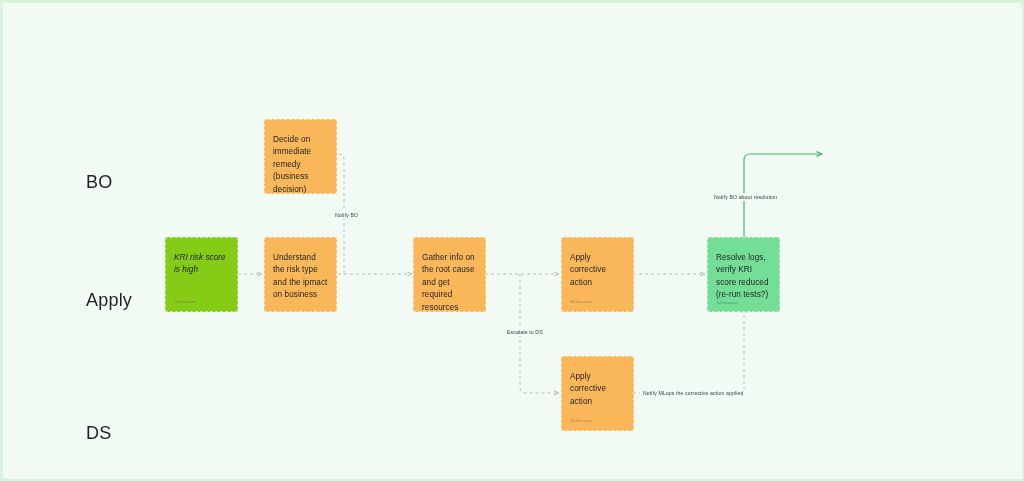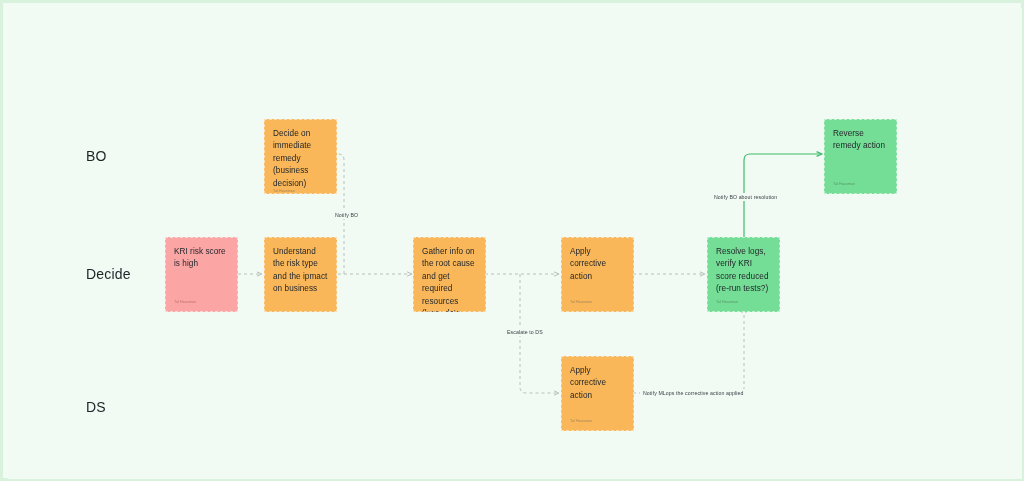--- a/index.html
+++ b/index.html
@@ -18,30 +18,31 @@
   }
   #board{
     position:absolute;
     left:5px;top:5px;
     width:1014px;height:471px;
     background:#f1fbf3;
   }
   
   .lane-label{
     position:absolute;
-    font-size:14px;
+    font-size:18px;
     color:#1f2328;
     letter-spacing:.2px;
     white-space:nowrap;
+    margin-top:24px;
   }
   
   .note{
     position:absolute;
     box-sizing:border-box;
-    padding:9px 9px 4px 9px;
+    padding:15px 9px 4px 9px;
     font-size:8.2px;
     line-height:1.52;
     color:#23272b;
     overflow:hidden;
     display:flex;
     flex-direction:column;
   }
   .note .body{
     flex:1 1 auto;
     white-space:pre-line;
@@ -50,21 +51,21 @@
   .note .author{
     font-size:3.6px;
     line-height:1;
     color:#6d6355;
     opacity:.62;
     padding-bottom:3px;
     letter-spacing:.1px;
   }
   .note.green .author{color:#3f6b4d;}
   .note.pink  .author{color:#8a5146;}
-  .note.pink  {background:#fca5a5;}
+  .note.pink  {background:#84cc16;font-style:italic;}
   .note.orange{background:#f9b759;}
   .note.green {background:#74dd96;}
 
   
   .note::after{
     content:"";
     position:absolute;
     left:0;top:0;right:0;bottom:0;
     border:1px dashed rgba(255,255,255,.55);
     pointer-events:none;
@@ -119,21 +120,21 @@
       <path class="lnk" d="M512,266 L512,379 Q512,385 518,385 L551,385" marker-end="url(#ah)"></path>
 
       <path class="lnk" d="M625,266 L697,266" marker-end="url(#ah)"></path>
 
       <path class="lnk" d="M625,385 L736,385 L736,300" marker-end="url(#ah)"></path>
 
       <path class="lnk-solid" d="M736,240 L736,152 Q736,146 742,146 L814,146" marker-end="url(#ahg)"></path>
     </svg>
 
     <div class="lane-label" style="left:78px;top:140px;">BO</div>
-    <div class="lane-label" style="left:78px;top:258px;">Decide</div>
+    <div class="lane-label" style="left:78px;top:258px;">Apply</div>
     <div class="lane-label" style="left:78px;top:391px;">DS</div>
 
     <div class="note pink" style="left:157px;top:229px;width:73px;height:75px;">
       <div class="body">KRI risk score is high</div>
       <div class="author">Tal Hausman</div>
     </div>
 
     <div class="note orange" style="left:256px;top:229px;width:73px;height:75px;gap:44px;">
       <div class="body">Understand the risk type and the ipmact on business</div>
       <div class="author">Tal Hausman</div>
@@ -157,24 +158,20 @@
     <div class="note orange" style="left:553px;top:348px;width:73px;height:75px;">
       <div class="body">Apply corrective action</div>
       <div class="author">Tal Hausman</div>
     </div>
 
     <div class="note green" style="left:699px;top:229px;width:73px;height:75px;">
       <div class="body">Resolve logs, verify KRI score reduced (re-run tests?)</div>
       <div class="author">Tal Hausman</div>
     </div>
 
-    <div class="note green" style="left:816px;top:111px;width:73px;height:75px;">
-      <div class="body">Reverse remedy action</div>
-      <div class="author">Tal Hausman</div>
-    </div>
 
     <div class="edge-label" style="left:324px;top:203px;">Notify BO</div>
 
     <div class="edge-label" style="left:496px;top:320px;">Escalate to DS</div>
 
     <div class="edge-label" style="left:632px;top:381px;">Notify MLops the corrective action applied</div>
 
     <div class="edge-label" style="left:703px;top:185px;">Notify BO about resolution</div>
 
   </div>

